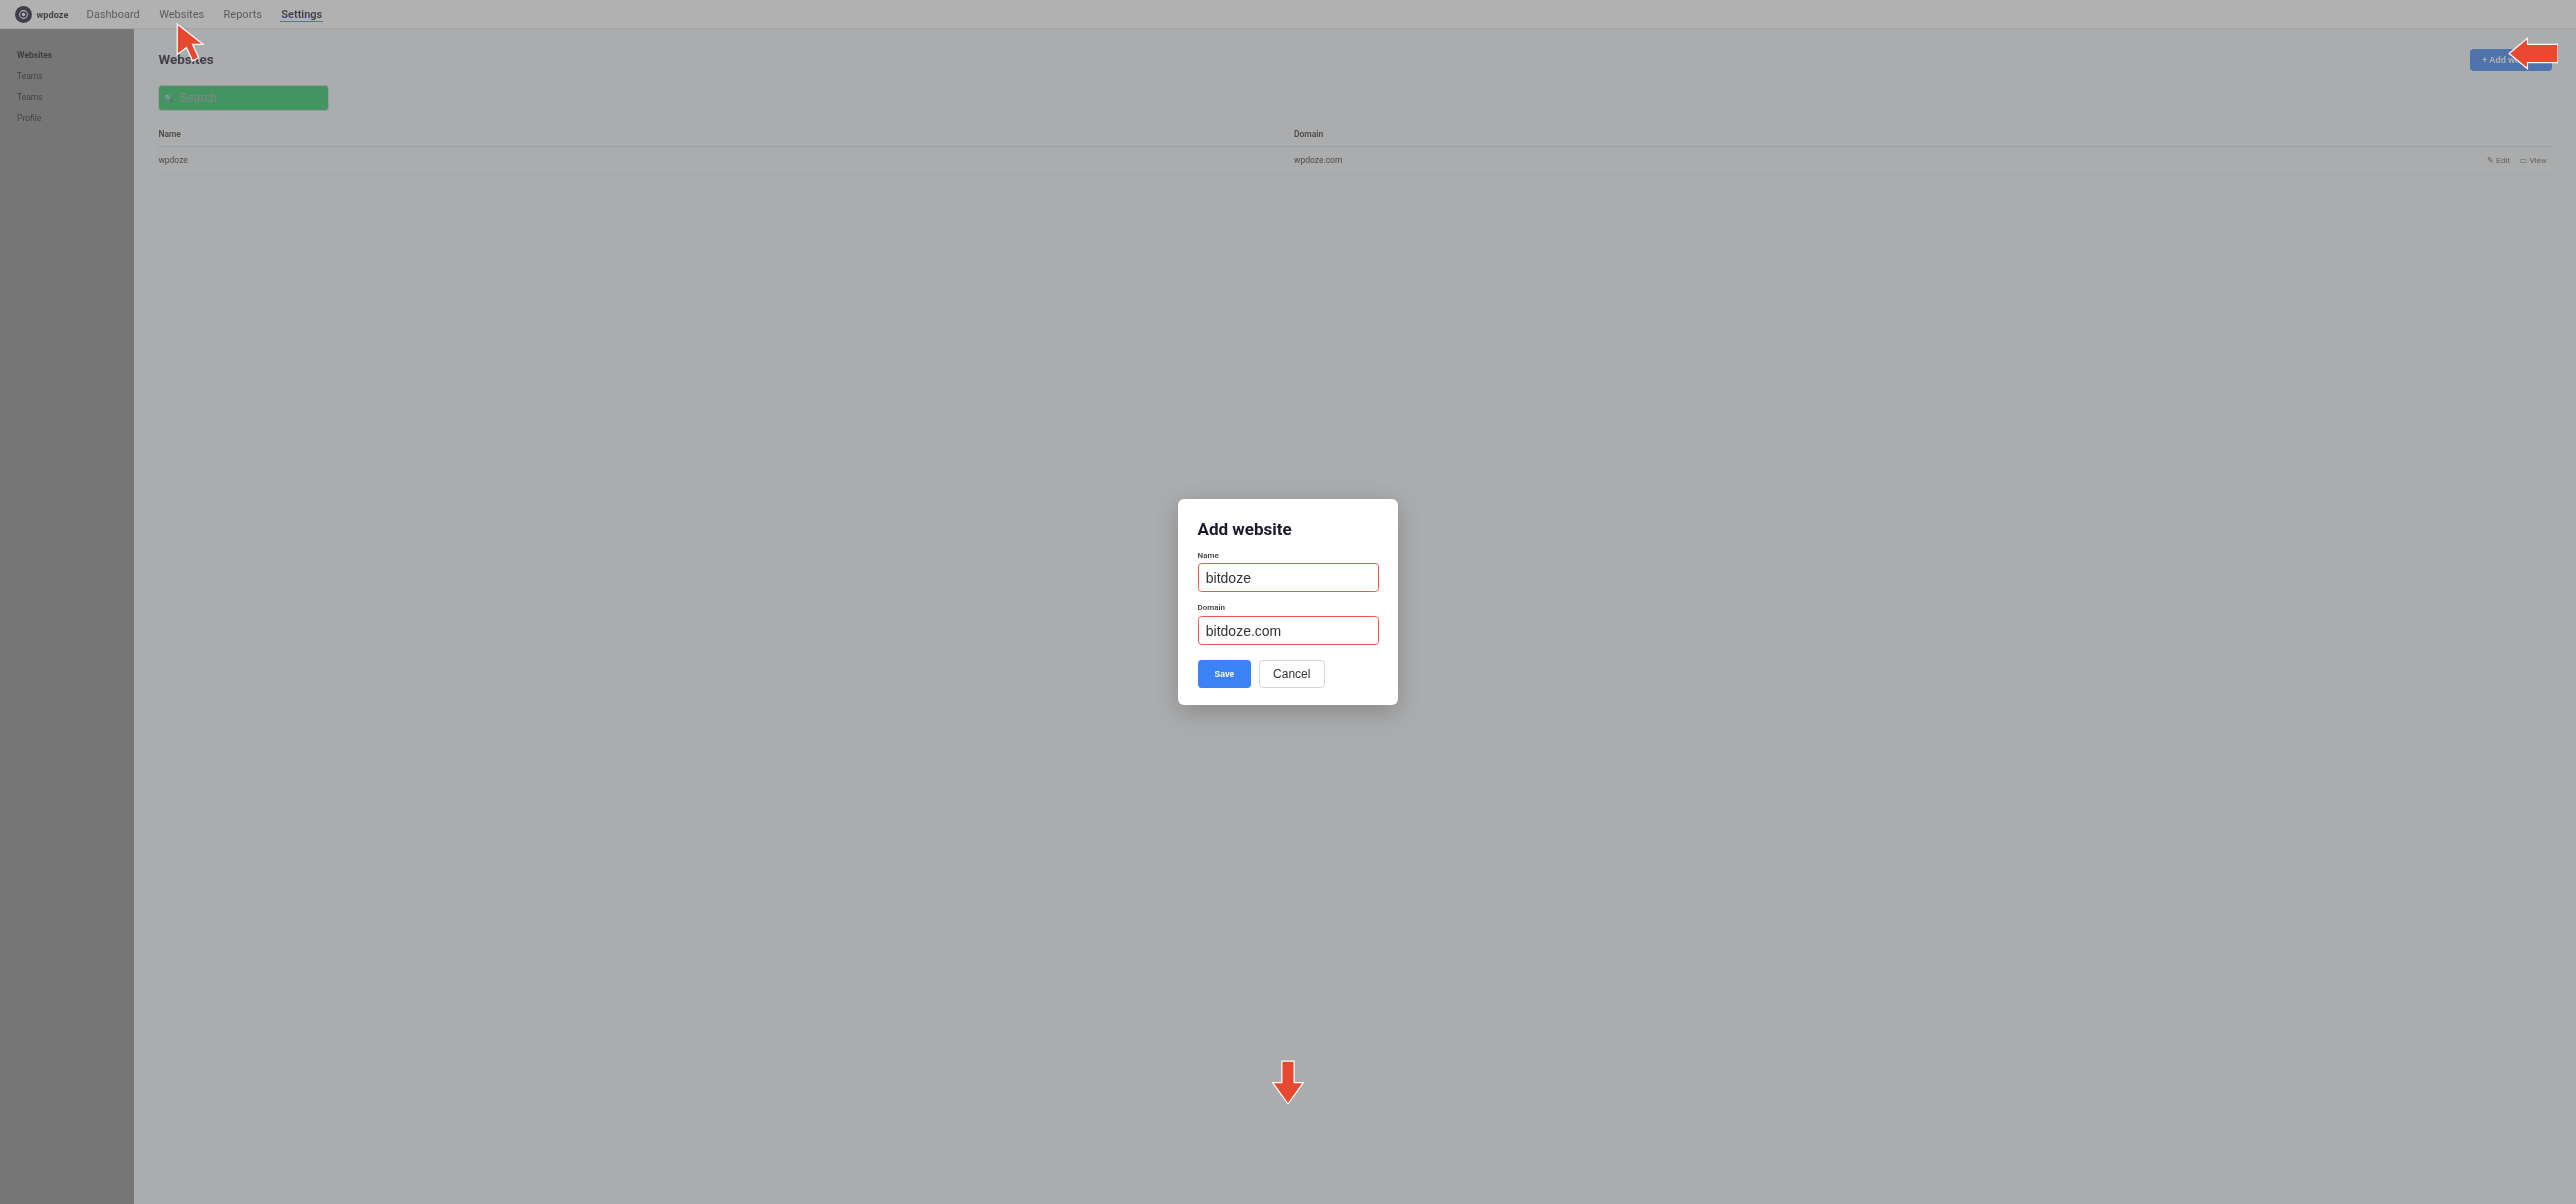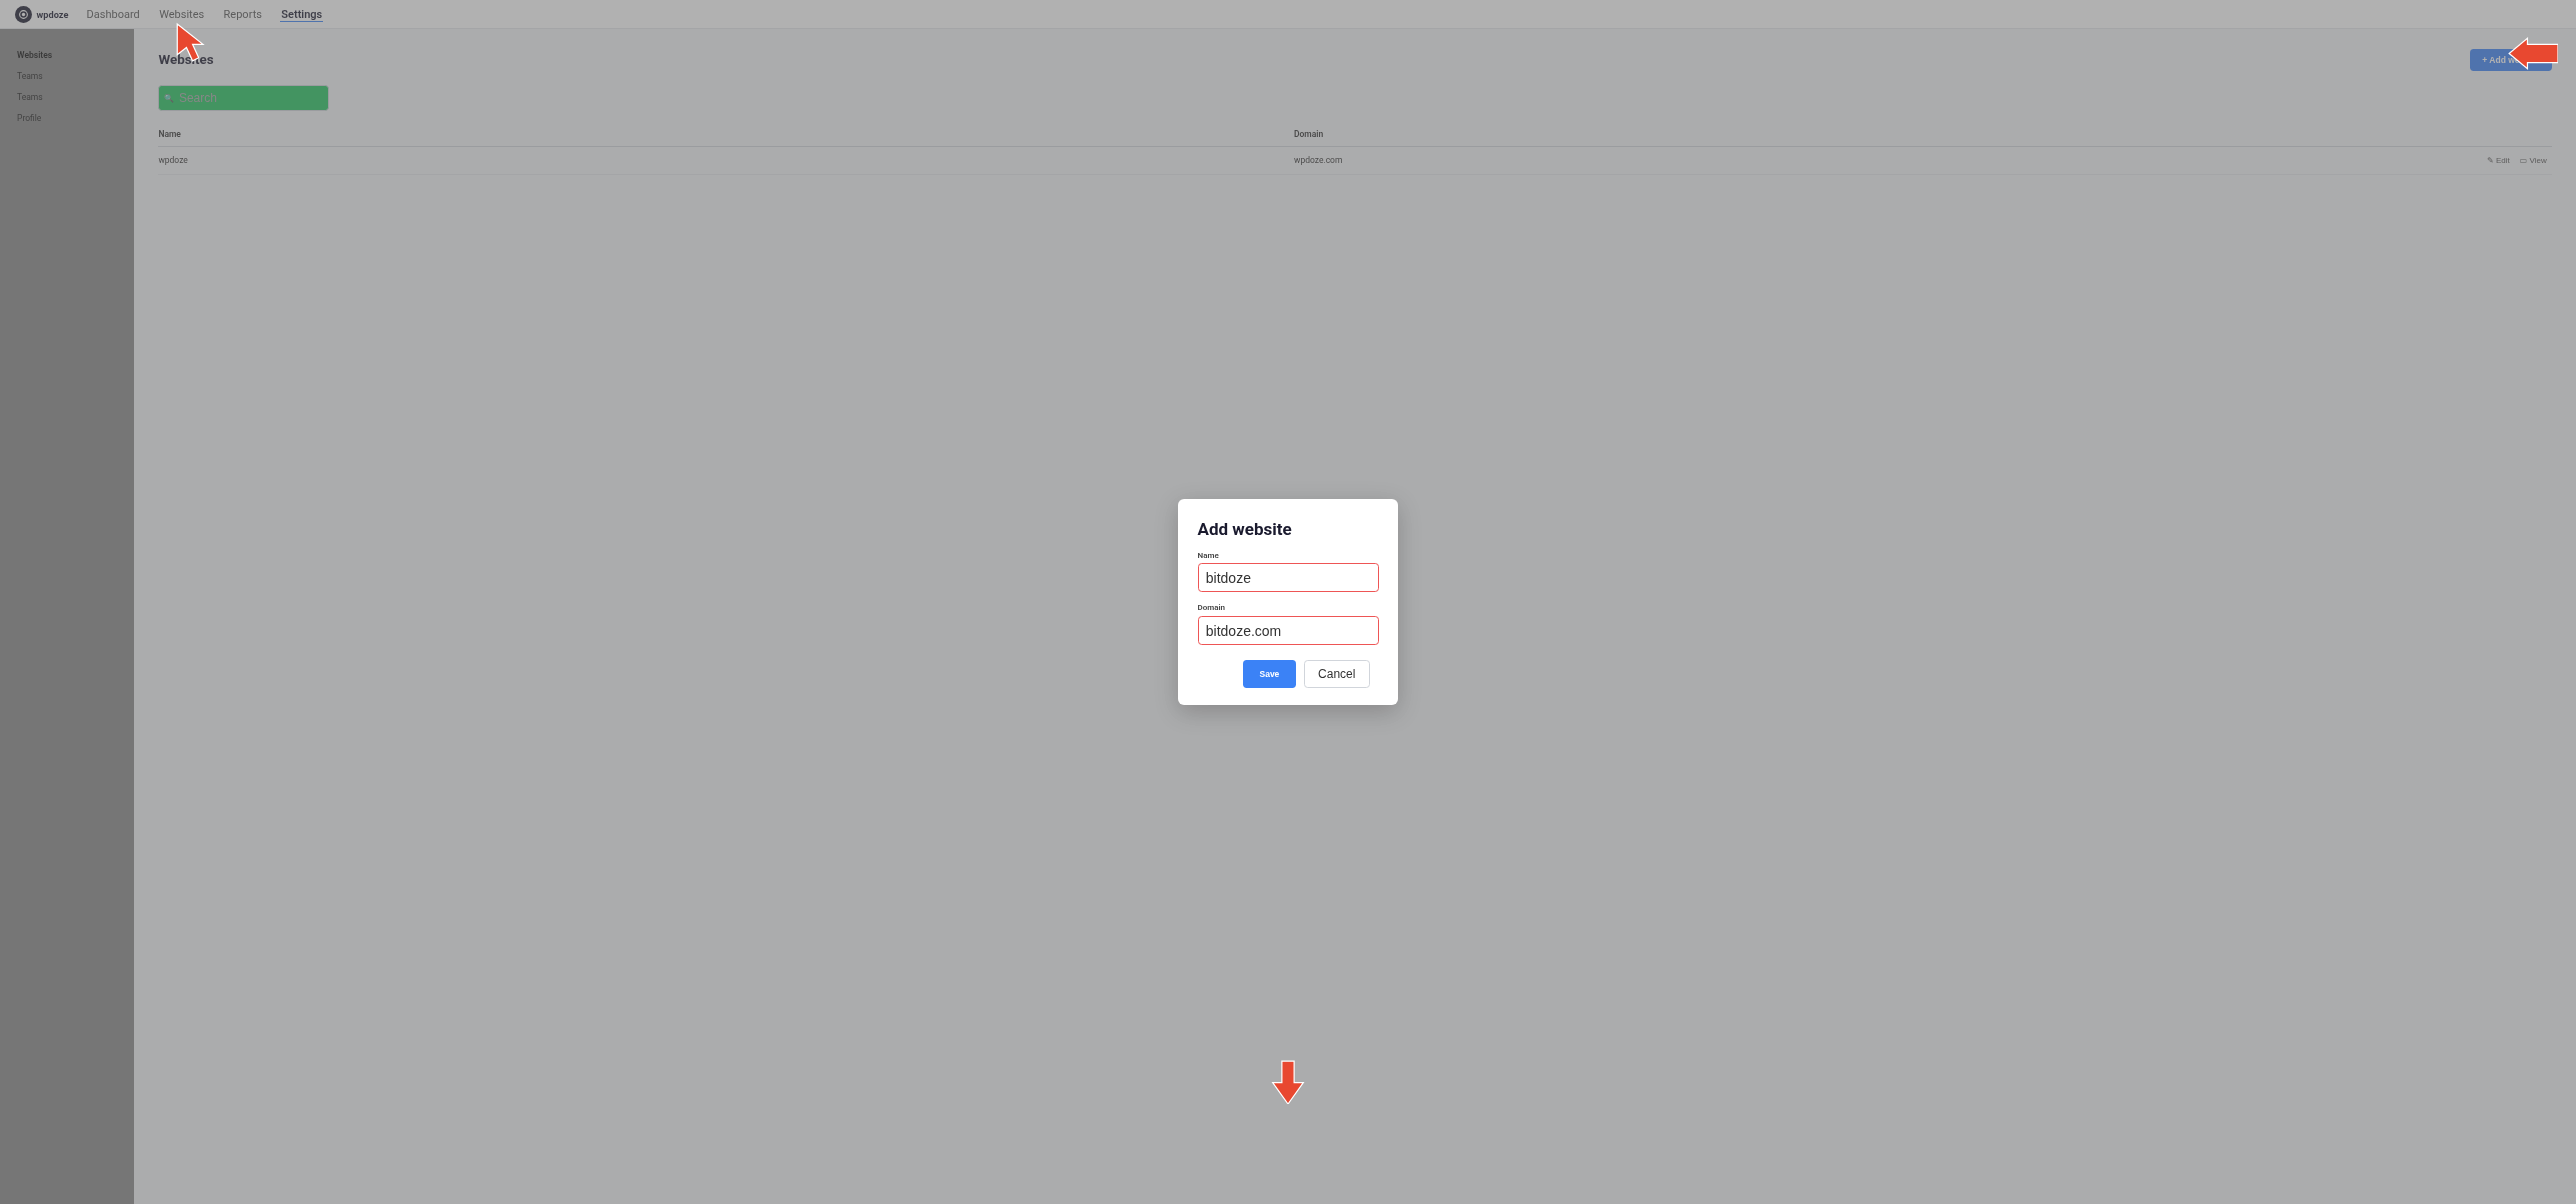--- a/index.html
+++ b/index.html
@@ -223,21 +223,20 @@
       outline: none;
     }
     .form-input.highlighted {
       border: 1.2px solid #e55;
       outline: none;
     }
     .modal-actions {
       display: flex;
       gap: 7.3px;
       margin-top: 14.7px;
-      margin-left: 45px;
     }
     .save-btn {
       background: #3b82f6;
       color: #fff;
       border: none;
       border-radius: 3.7px;
       padding: 6.1px 17px;
       font-size: 8.5px;
       font-weight: 600;
       cursor: pointer;

